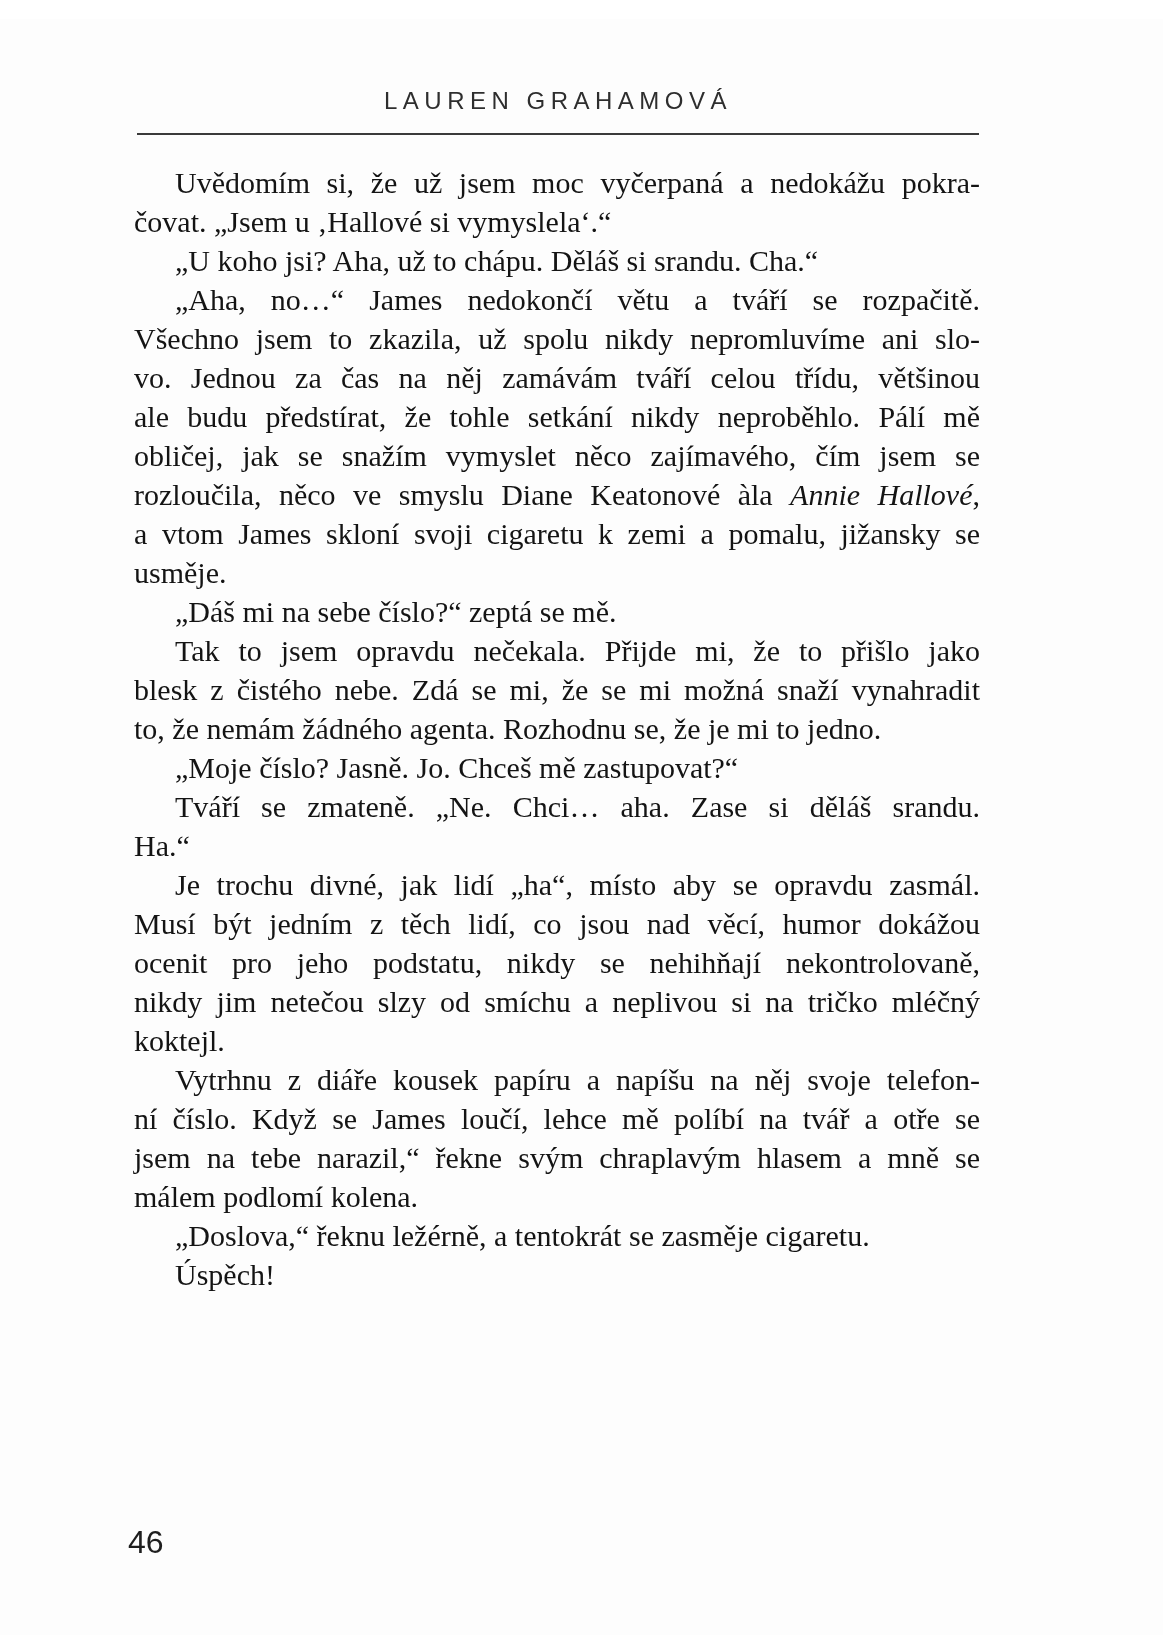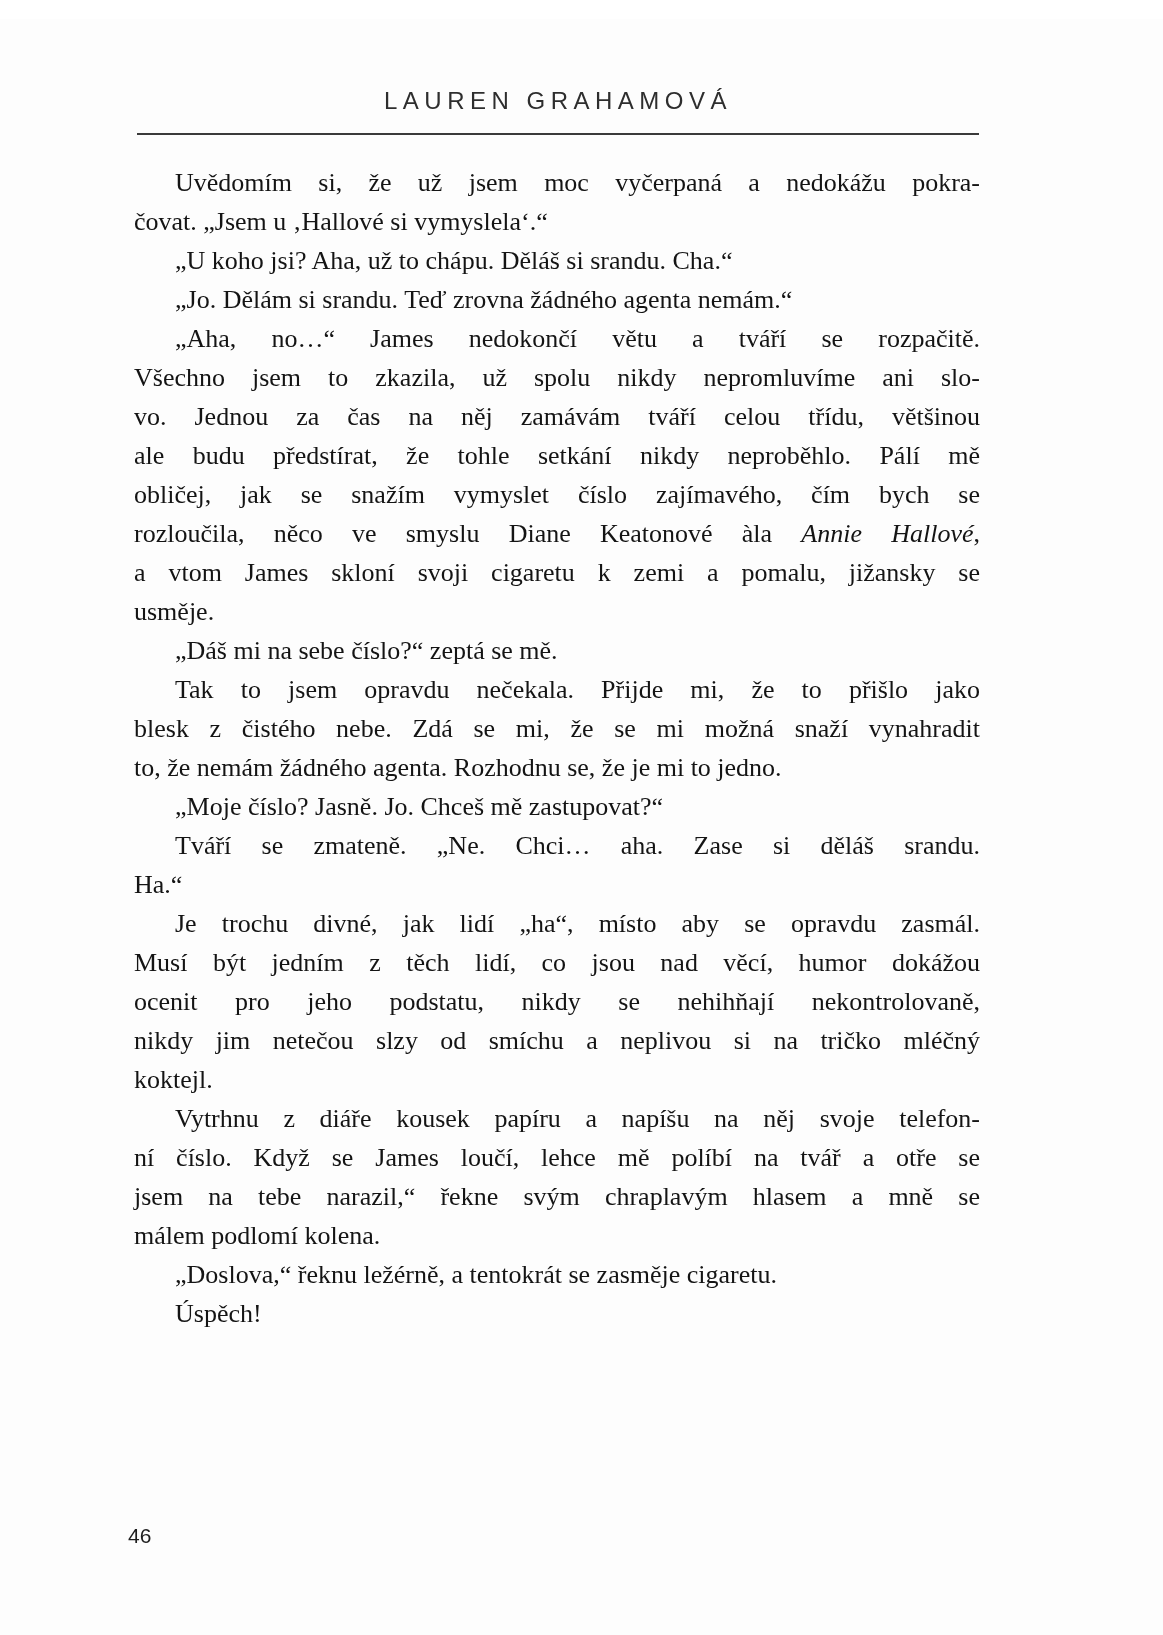--- a/index.html
+++ b/index.html
@@ -38,67 +38,64 @@
     width: 842px;
     height: 0;
     border: none;
     border-top: 2px solid #3a3a3a;
   }
   .body-text {
     position: absolute;
     top: 144px;
     left: 134px;
     width: 846px;
-    font-size: 26px;
+    font-size: 30px;
     line-height: 39px;
     color: #141414;
   }
   .paragraph { margin: 0; }
   .line {
     text-align: justify;
     text-align-last: justify;
   }
   .line.first { text-indent: 41px; }
   .line.last {
     text-align: left;
     text-align-last: left;
   }
   .line em { font-style: italic; }
   .page-number {
     position: absolute;
     left: 128px;
     top: 1505px;
     font-family: "Liberation Sans", sans-serif;
-    font-size: 21px;
+    font-size: 32px;
     color: #1e1e1e;
   }
 </style>
 </head>
 <body>
 
 <div class="page">
   <div class="running-header">LAUREN GRAHAMOVÁ</div>
   <hr class="header-rule">
   <div class="body-text" style="color: rgb(20, 20, 20);">
       <div class="paragraph">
         <div class="line first"><span>Uvědomím si, že už jsem moc vyčerpaná a nedokážu pokra-</span></div>
         <div class="line last"><span>čovat. „Jsem u ‚Hallové si vymyslela‘.“</span></div>
       </div>
       <div class="paragraph">
         <div class="line first last"><span>„U koho jsi? Aha, už to chápu. Děláš si srandu. Cha.“</span></div>
       </div>
       <div class="paragraph">
-        <div class="line first last"><span>„Jo. Dělám si srandu. Teď zrovna žádného agenta nemám.“</span></div>
-      </div>
-      <div class="paragraph">
         <div class="line first"><span>„Aha, no…“ James nedokončí větu a tváří se rozpačitě.</span></div>
         <div class="line"><span>Všechno jsem to zkazila, už spolu nikdy nepromluvíme ani slo-</span></div>
         <div class="line"><span>vo. Jednou za čas na něj zamávám tváří celou třídu, většinou</span></div>
         <div class="line"><span>ale budu předstírat, že tohle setkání nikdy neproběhlo. Pálí mě</span></div>
-        <div class="line"><span>obličej, jak se snažím vymyslet číslo zajímavého, čím bych se</span></div>
+        <div class="line"><span>obličej, jak se snažím vymyslet něco zajímavého, čím jsem se</span></div>
         <div class="line"><span>rozloučila, něco ve smyslu Diane Keatonové àla </span><em>Annie Hallové</em><span>,</span></div>
         <div class="line"><span>a vtom James skloní svoji cigaretu k zemi a pomalu, jižansky se</span></div>
         <div class="line last"><span>usměje.</span></div>
       </div>
       <div class="paragraph">
         <div class="line first last"><span>„Dáš mi na sebe číslo?“ zeptá se mě.</span></div>
       </div>
       <div class="paragraph">
         <div class="line first"><span>Tak to jsem opravdu nečekala. Přijde mi, že to přišlo jako</span></div>
         <div class="line"><span>blesk z čistého nebe. Zdá se mi, že se mi možná snaží vynahradit</span></div>

